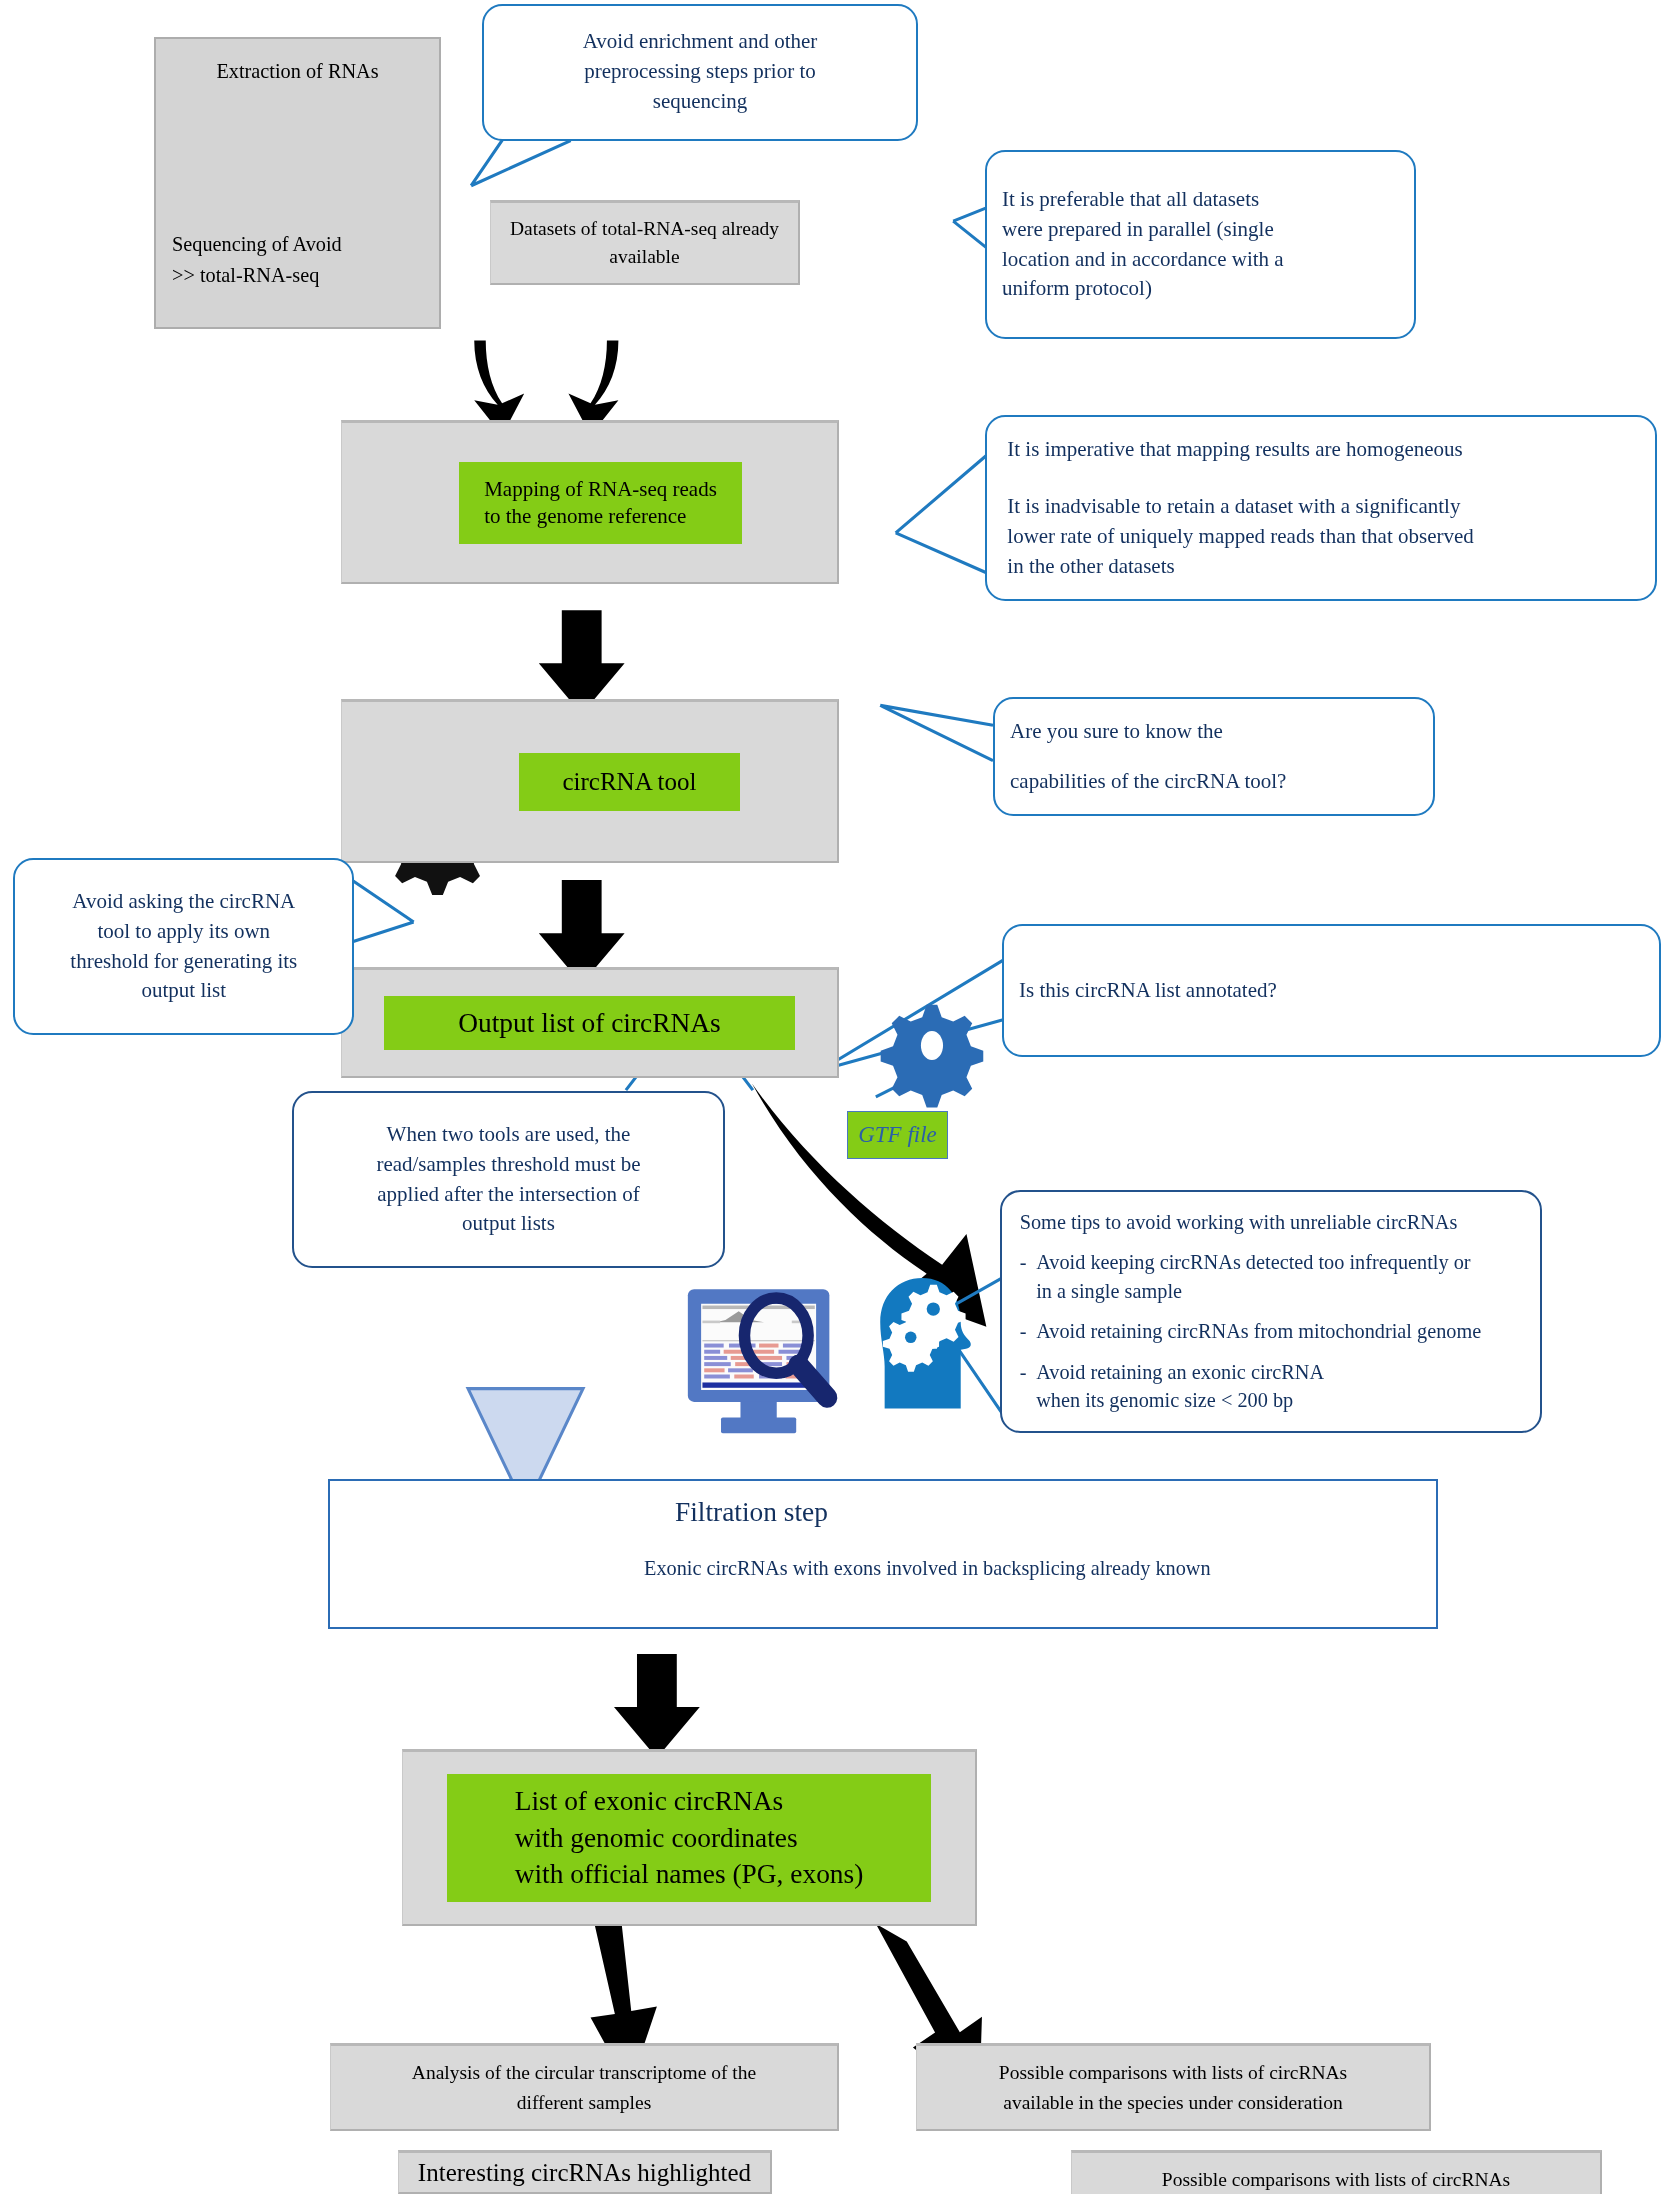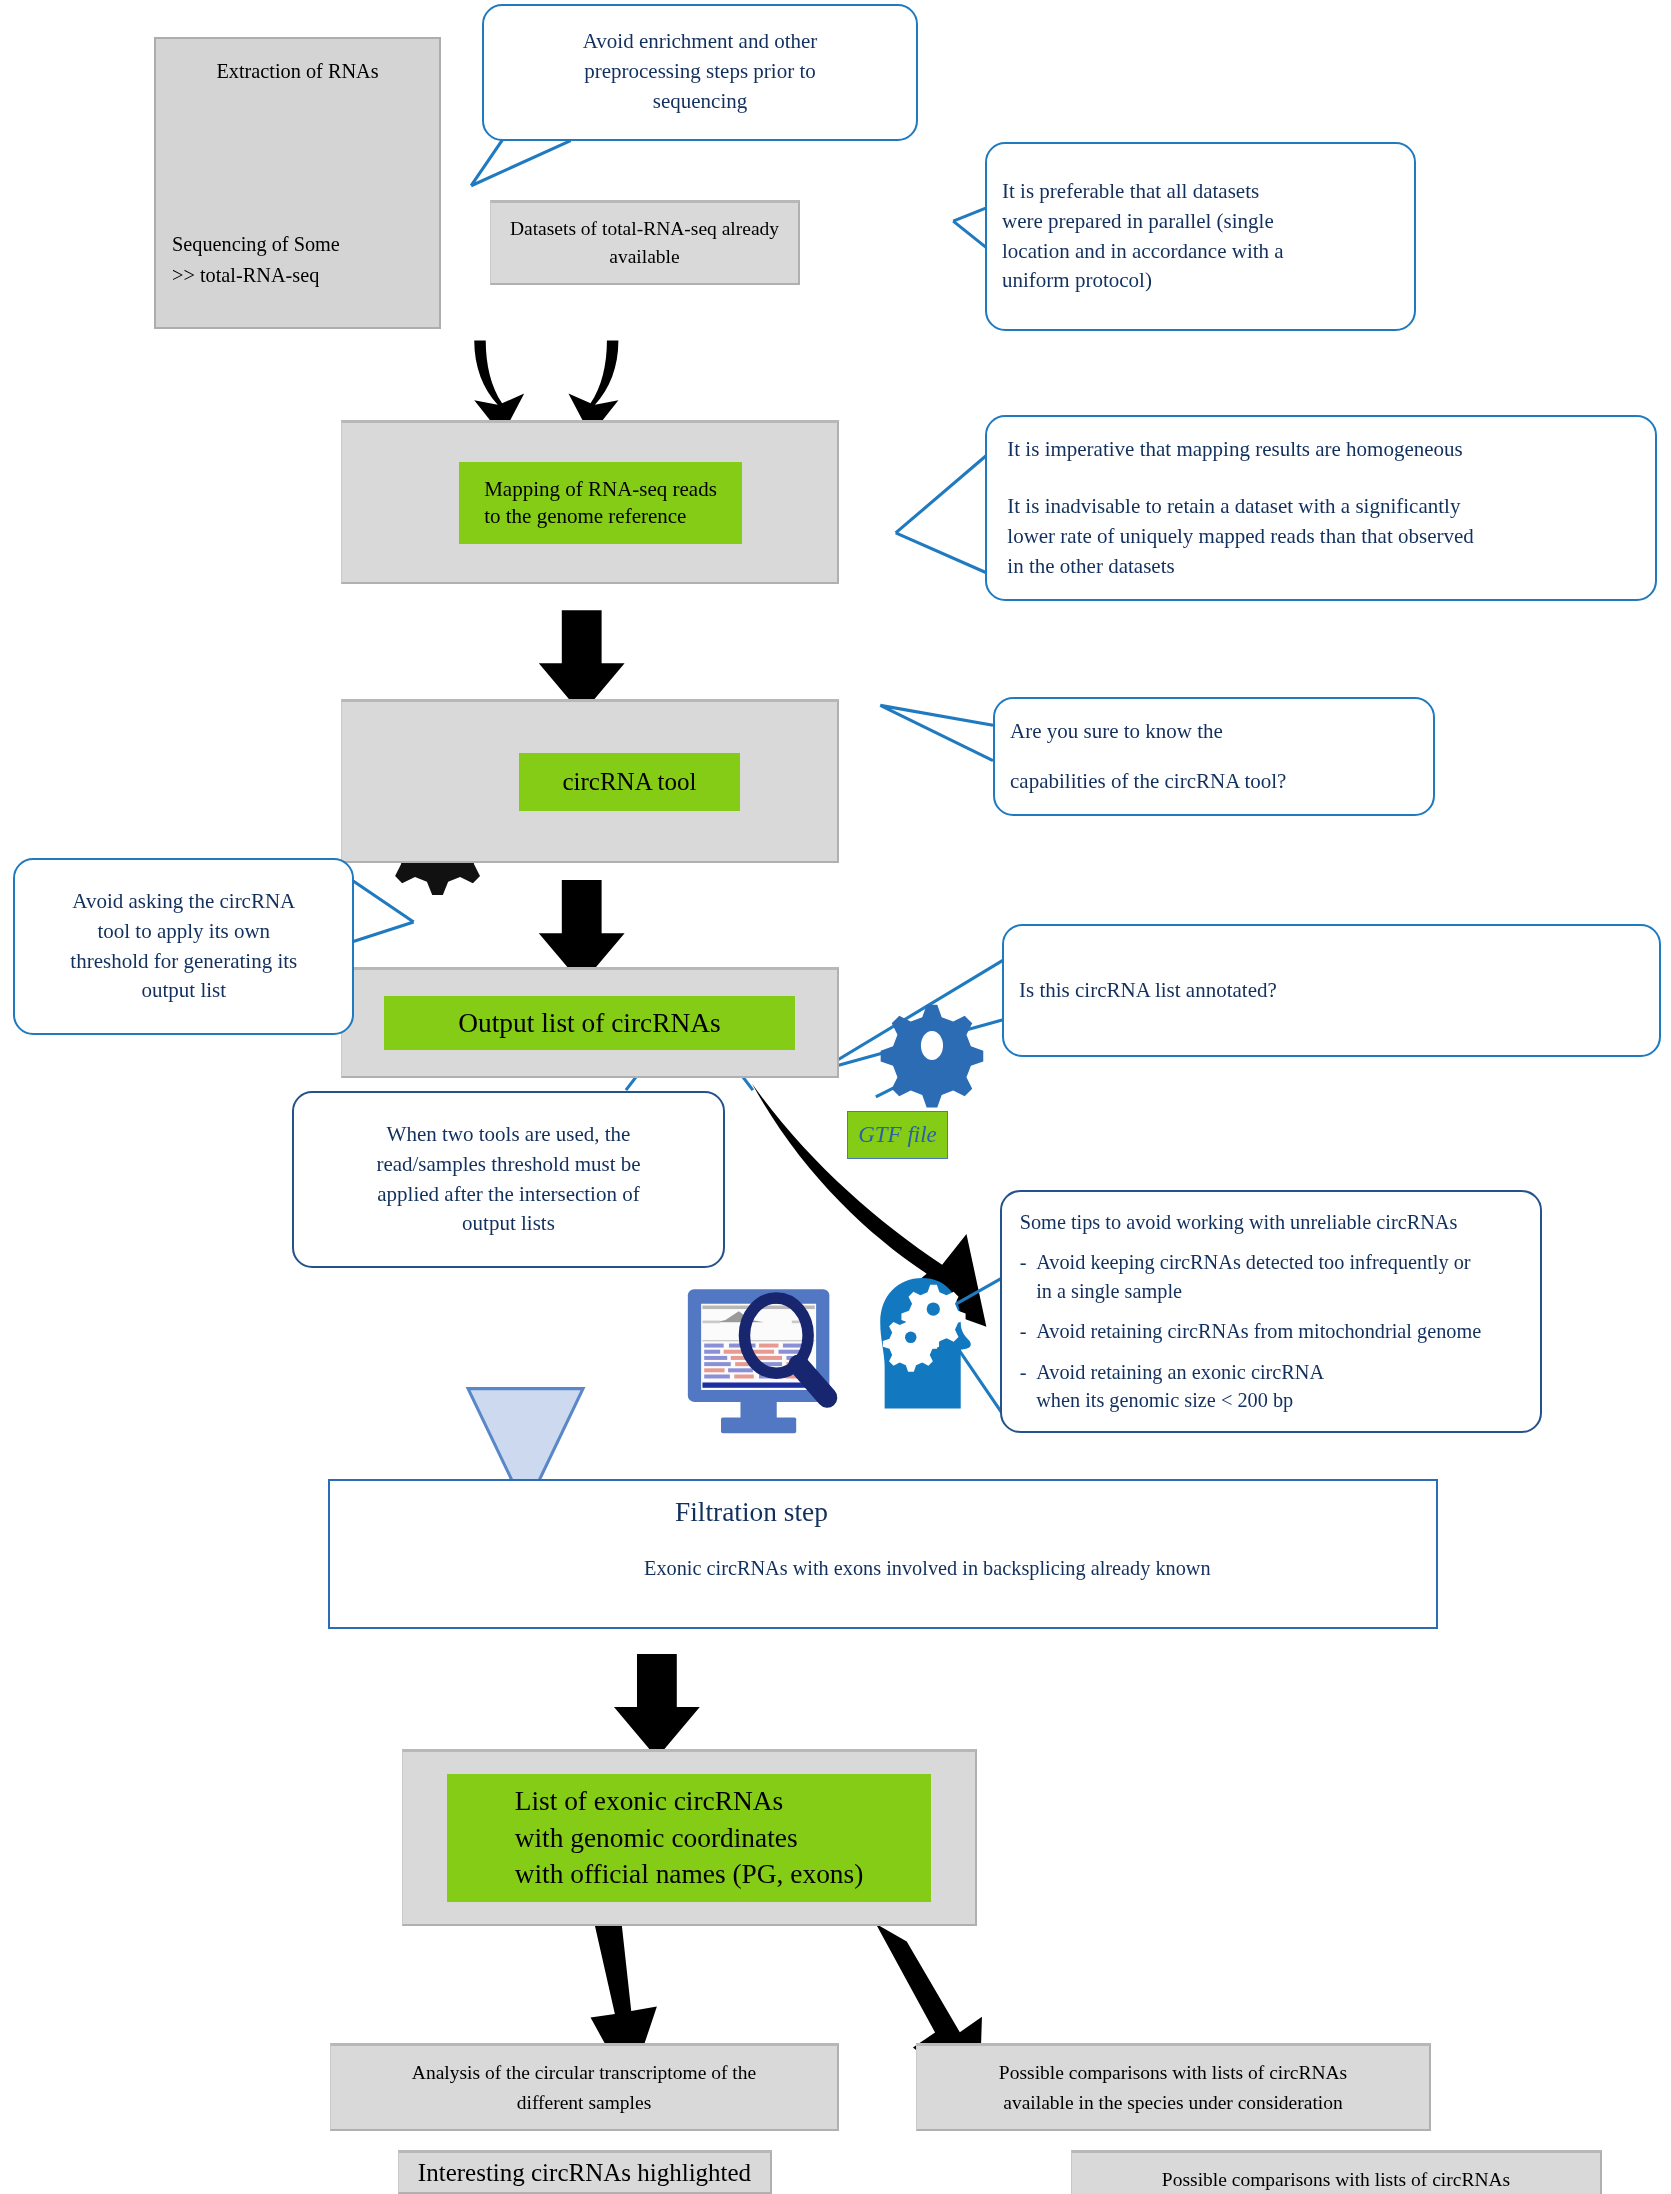--- a/index.html
+++ b/index.html
@@ -248,21 +248,21 @@
       <path d="M1016,3360 l36,-10 l-10,36 z" fill="#1279c0"></path>
       <path d="M1044,3390 l-12,28 l28,-12 z" fill="#1279c0"></path>
     </g>
 
   </svg>
 
   <div class="gbox" style="left:154px; top:37px; width:287px; height:292px; padding-top:12.4px; justify-content:flex-start;">
     <div style="font-size:20.3px; margin-top:8.8px;">Extraction of RNAs</div>
     <div style="height:146px;"></div>
     <div style="font-size:20.3px; align-self:flex-start; margin-left:16px; line-height:1.5;">
-      <div>Sequencing of Some</div>
+      <div>Sequencing of Avoid</div>
       <div>&gt;&gt; total-RNA-seq</div>
     </div>
   </div>
 
   <div class="gbox-plain" style="left:490px; top:200px; width:310px; height:85px; font-size:19.5px; line-height:1.45; padding:0 8px;">
     <span>Datasets of total-RNA-seq already available</span>
   </div>
 
   <div class="gbox-plain" style="left:341px; top:420px; width:498px; height:164px; justify-content:flex-start;">
     <div style="width:117px;"></div>
@@ -323,21 +323,21 @@
       <div>available in other species</div>
     </div>
   </div>
 
   <div class="callout center" style="left:482px; top:3.5px; width:436px; height:137px; font-size:21px;">
     <div>Avoid enrichment and other</div>
     <div>preprocessing steps prior to</div>
     <div>sequencing</div>
   </div>
 
-  <div class="callout" style="left:985px; top:142px; width:431px; height:189px; font-size:21px;">
+  <div class="callout" style="left:985px; top:150px; width:431px; height:189px; font-size:21px;">
     <div>It is preferable that all datasets</div>
     <div>were prepared in parallel (single</div>
     <div>location and in accordance with a</div>
     <div>uniform protocol)</div>
   </div>
 
   <div class="callout" style="left:985px; top:415px; width:672px; height:186px; font-size:21px; padding:17.7px 20.3px;">
     <div>It is imperative that mapping results are homogeneous</div>
     <div style="height:31px;"></div>
     <div>It is inadvisable to retain a dataset with a significantly</div>

